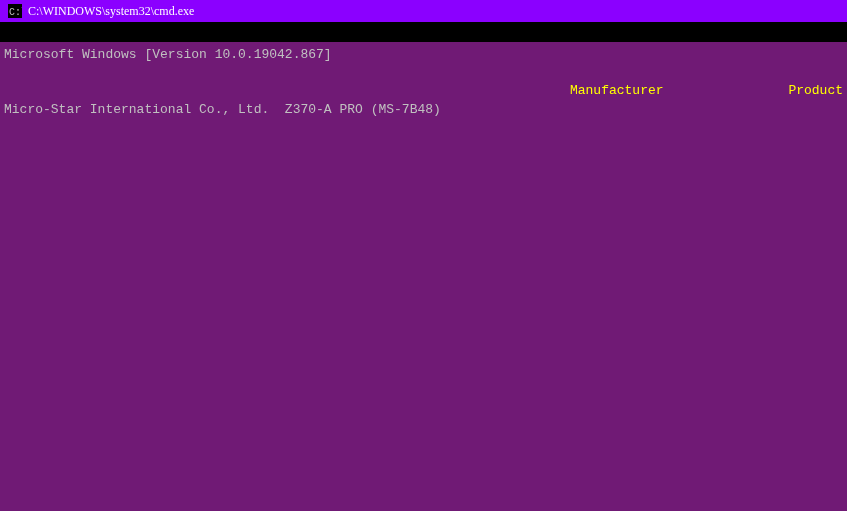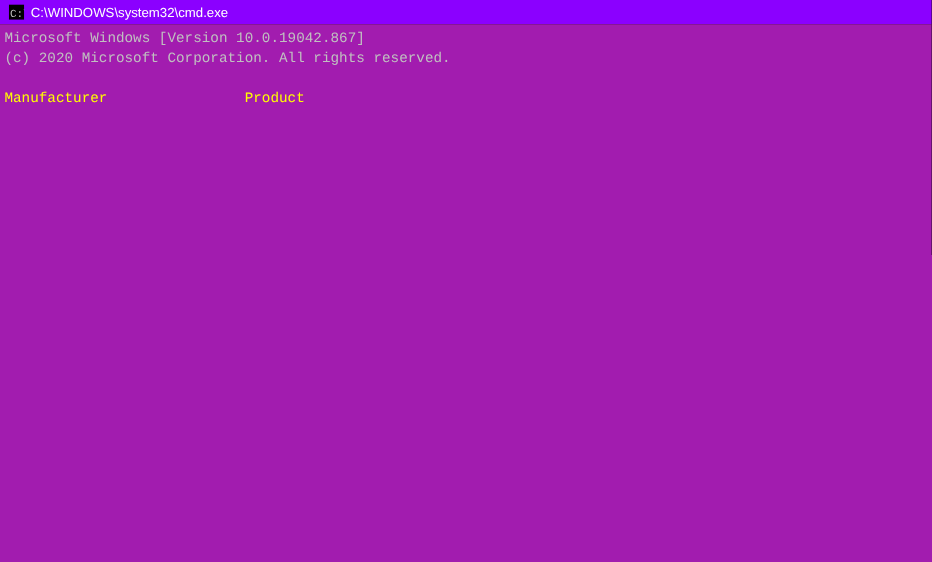--- a/index.html
+++ b/index.html
@@ -35,42 +35,44 @@
     }
 
     .title-bar-icon {
       width: 14px;
       height: 14px;
       flex-shrink: 0;
     }
 
     .title-bar-text {
       color: #fff;
-      font-family: Liberation Sans, sans-serif;
+      font-family: Liberation Serif, serif;
       font-size: 12px;
       flex: 1;
     }
 
     .terminal-body {
-      background: #a21caf;
+      background: #701a75;
       flex: 1;
       padding: 4px 4px;
       color: #C0C0C0;
       font-family: 'Courier New', Courier, monospace;
       font-size: 13px;
       line-height: 1.4;
       overflow: hidden;
+      margin-top: 20px;
     }
 
     .line {
       white-space: pre;
     }
 
     .line-yellow {
       color: #FFFF00;
+      text-align: right;
     }
 
     .line-gray {
       color: #C0C0C0;
     }
 
     .empty-line {
       height: 1.4em;
     }
   </style>
@@ -80,19 +82,19 @@
 <div class="window">
   <div class="title-bar">
     <svg class="title-bar-icon" viewBox="0 0 14 14" xmlns="http://www.w3.org/2000/svg">
       <rect width="14" height="14" fill="#000"></rect>
       <text x="1" y="11" font-size="10" fill="#C0C0C0" font-family="Courier New">C:\</text>
     </svg>
     <span class="title-bar-text">C:\WINDOWS\system32\cmd.exe</span>
   </div>
   <div class="terminal-body">
     <div class="line line-gray">Microsoft Windows [Version 10.0.19042.867]</div>
-    <div class="line line-gray">(c) 2020 Microsoft Corporation. All rights reserved.</div>
     <div class="empty-line"></div>
     <div class="line line-yellow">Manufacturer                Product</div>
+    <div class="line line-gray">Micro-Star International Co., Ltd.  Z370-A PRO (MS-7B48)</div>
     <div class="empty-line"></div>
     <div class="empty-line"></div>
   </div>
 </div>
 
 </body></html>

